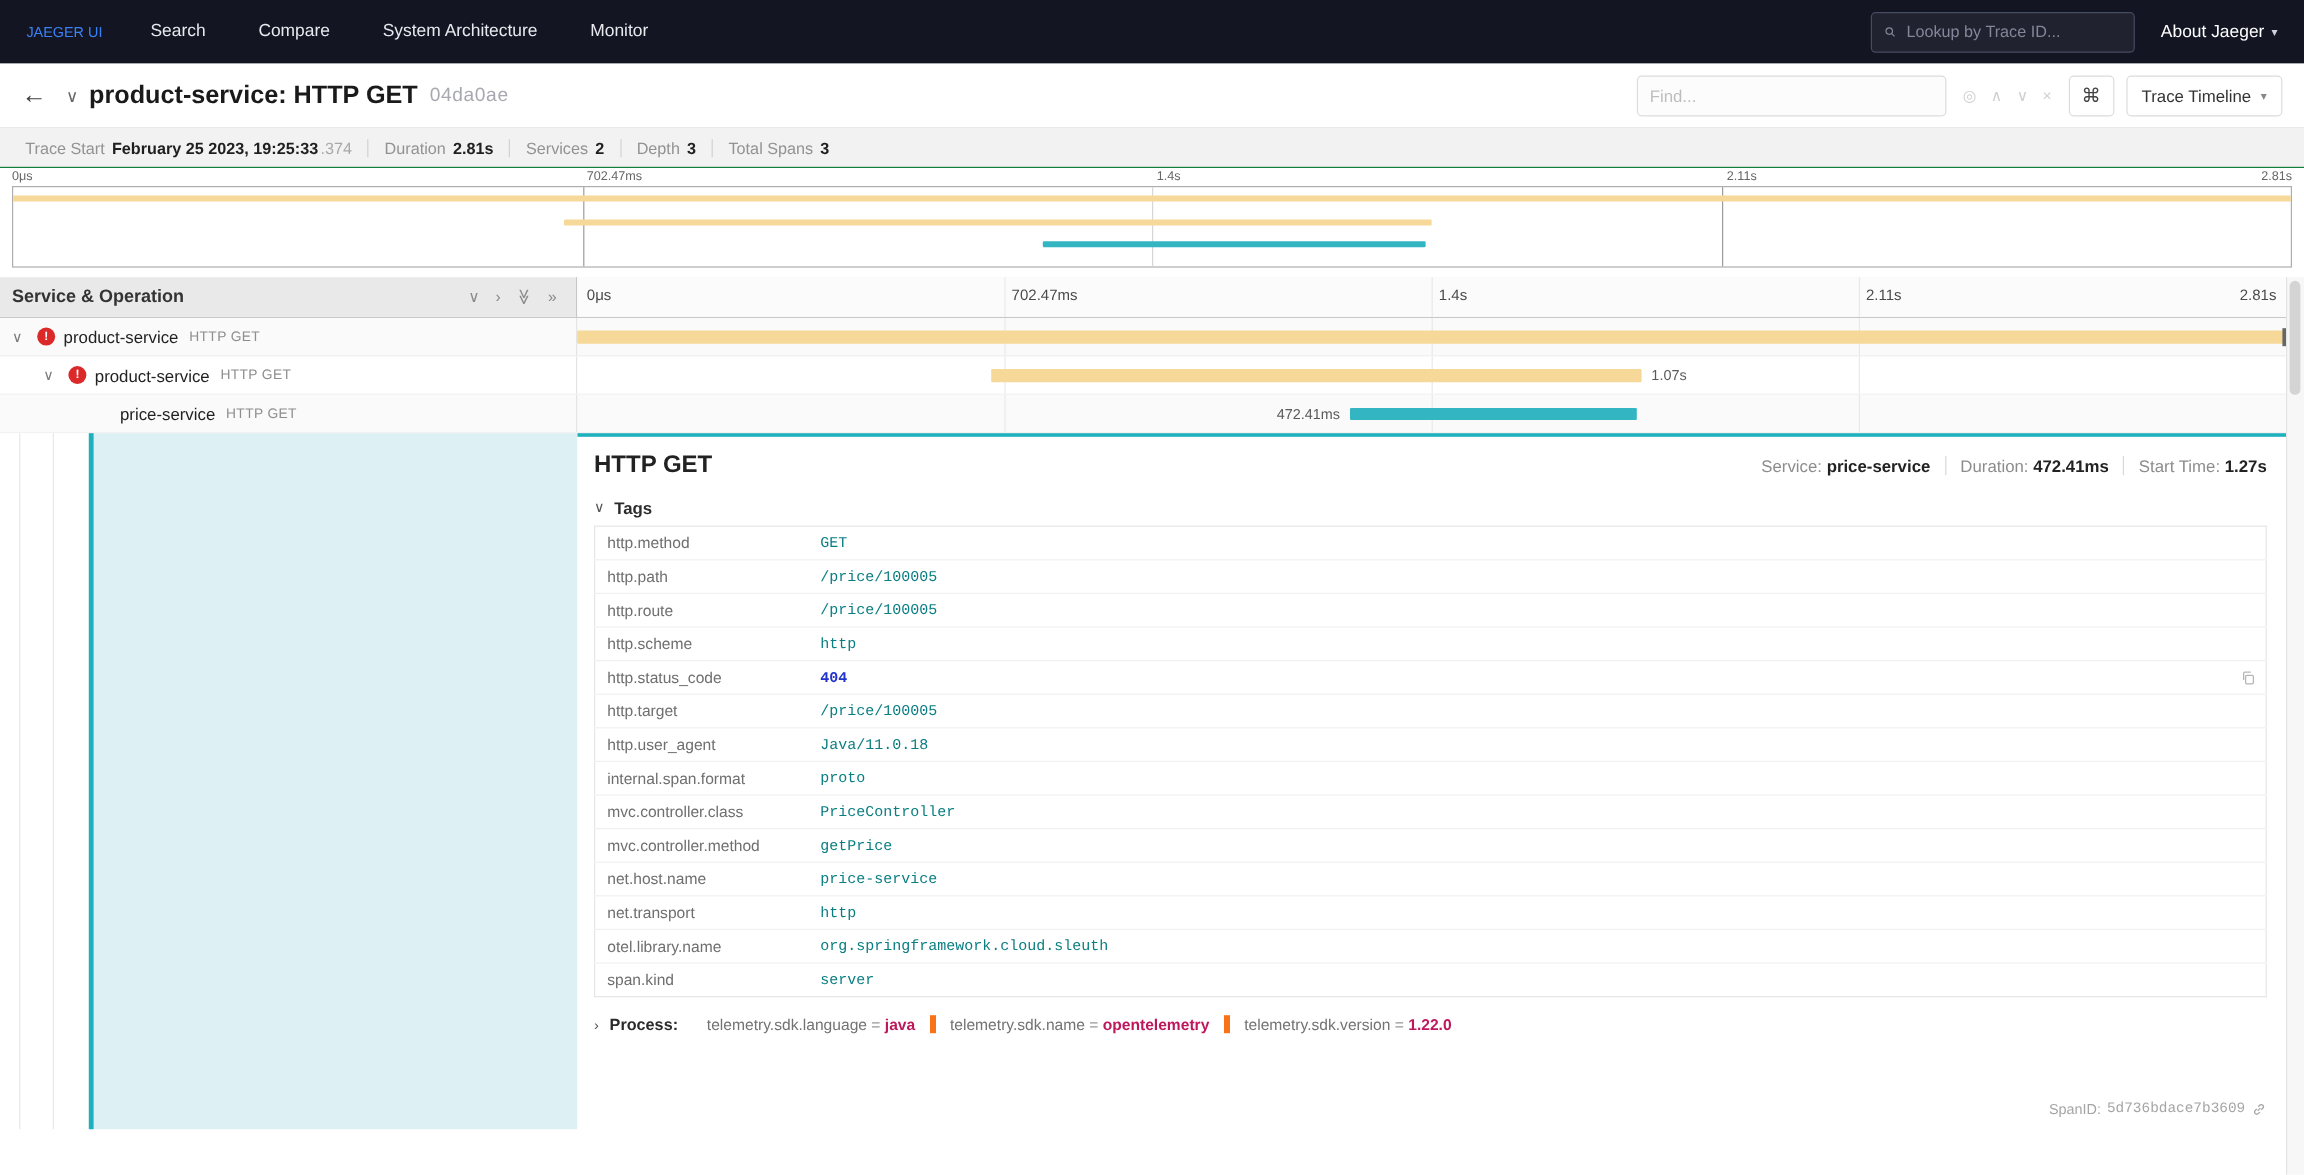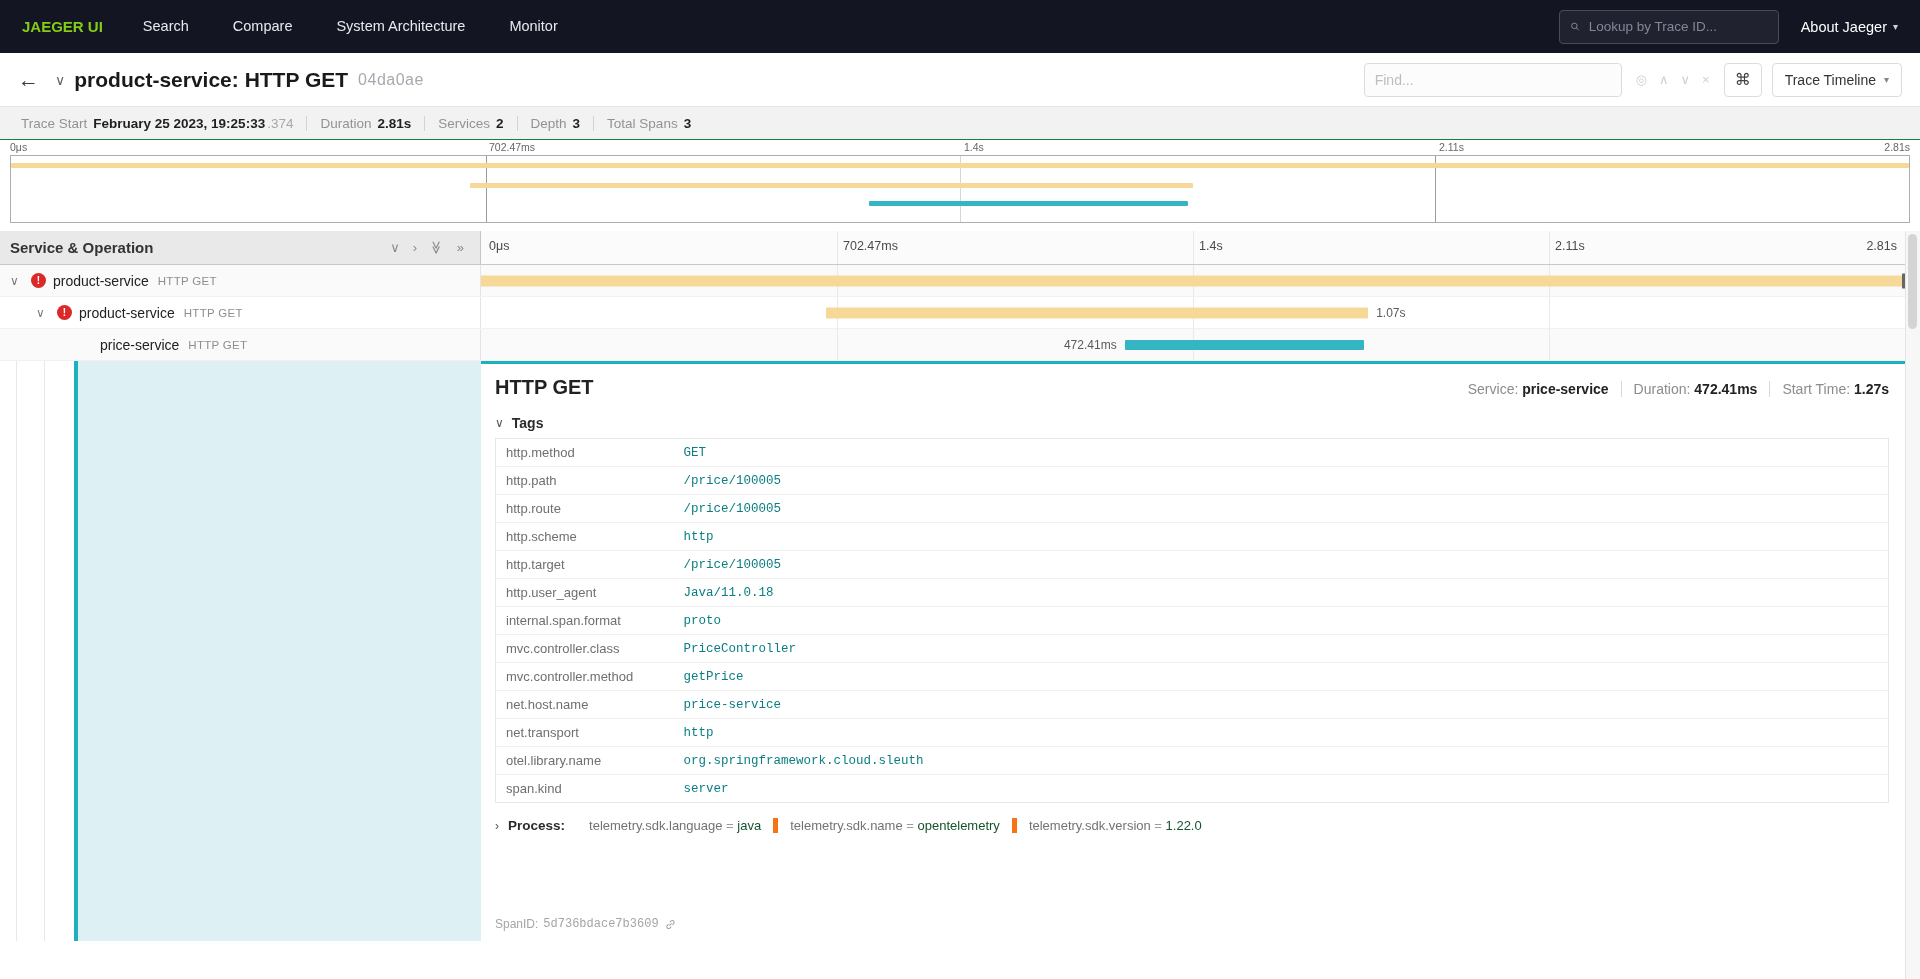--- a/index.html
+++ b/index.html
@@ -14,21 +14,21 @@
   }
   *{box-sizing:border-box;}
   html,body{margin:0;padding:0;}
   body{
     width:1920px;height:979px;overflow:hidden;position:relative;
     font-family:"Liberation Sans",sans-serif;background:#fff;color:#222;
   }
 
   
   .navbar{height:53px;background:var(--navbar-bg);display:flex;align-items:center;padding:0 4px;}
-  .brand{color:#84cc16;font-weight:700;font-size:15px;padding:0 18px;cursor:pointer;}
+  .brand{color:#3b82f6;font-weight:400;font-size:12px;padding:0 18px;cursor:pointer;}
   .nav-items{display:flex;align-items:center;height:100%;}
   .nav-item{color:#e8e9ee;font-size:14.5px;padding:0 22px;line-height:53px;cursor:pointer;text-decoration:none;}
   .nav-right{margin-left:auto;display:flex;align-items:center;gap:22px;padding-right:18px;}
   .lookup{display:flex;align-items:center;gap:7px;width:220px;height:34px;border:1px solid #454b60;border-radius:4px;background:rgba(255,255,255,0.06);padding:0 10px;}
   .lookup input{flex:1;border:none;outline:none;background:transparent;color:#cfd2dd;font-size:13.5px;font-family:"Liberation Sans",sans-serif;}
   .lookup input::placeholder{color:#828799;}
   .about{color:#fff;font-size:14.5px;display:flex;align-items:center;gap:6px;cursor:pointer;}
   .caret{font-size:10px;color:#cfd2dd;}
 
   
@@ -134,22 +134,22 @@
   td.k{width:178px;color:#6f6f6f;}
   td.v{font-family:"Liberation Mono","DejaVu Sans Mono",monospace;font-size:12.5px;color:var(--value-string);position:relative;margin-top:48px;}
   td.v .num{color:var(--value-number);font-weight:700;}
   .copy{position:absolute;right:8px;top:50%;transform:translateY(-50%);color:#b5b5b5;cursor:pointer;line-height:0;}
   .process-line{margin:15px 0 4px;font-size:13px;color:#6f6f6f;display:flex;align-items:baseline;}
   .pchev{color:#555;font-size:12px;margin-right:9px;cursor:pointer;}
   .plabel{font-weight:700;color:#2b2b2b;margin-right:12px;font-size:13.5px;cursor:pointer;}
   .pitem{padding:0 12px;}
   .pitem:first-of-type{padding-left:0;}
   .pitem + .pitem{border-left:5px solid #f97316;}
-  .pk{color:#737373;text-align:center;} .peq{color:#9b9b9b;} .pv{color:#14532d;font-weight:400;}
-  .spanid{margin-top:auto;text-align:right;font-size:12px;color:#a5a5a5;display:flex;justify-content:flex-start;align-items:center;gap:5px;padding-bottom:2px;}
+  .pk{color:#737373;text-align:center;} .peq{color:#9b9b9b;} .pv{color:#be185d;font-weight:700;}
+  .spanid{margin-top:auto;text-align:right;font-size:12px;color:#a5a5a5;display:flex;justify-content:flex-end;align-items:center;gap:5px;padding-bottom:2px;}
   .spanid .hex{font-family:"Liberation Mono","DejaVu Sans Mono",monospace;}
   .link-icon{color:#a5a5a5;cursor:pointer;line-height:0;}
 
   
   .scrollbar{position:absolute;right:0;top:231px;bottom:0;width:15px;background:#f7f7f7;border-left:1px solid #e4e4e4;}
   .sb-thumb{position:absolute;top:3px;left:2px;width:9px;height:95px;background:#d4d4d4;border-radius:5px;}
 
   svg{display:block;}
 </style>
 </head>
@@ -359,20 +359,32 @@
           </tr>
         <tr>
             <td class="k">http.route</td>
             <td class="v">/price/100005</td>
           </tr>
         <tr>
             <td class="k">http.scheme</td>
             <td class="v">http</td>
           </tr>
         <tr>
+          <td class="k">http.status_code</td>
+          <td class="v">
+            <span class="num">404</span>
+            <span class="copy">
+              <svg width="13" height="13" viewBox="0 0 24 24" fill="none" stroke="currentColor" stroke-width="2">
+                  <rect x="8" y="8" width="12" height="13" rx="2"></rect>
+                  <path d="M5 15V5a2 2 0 0 1 2-2h9"></path>
+                </svg>
+            </span>
+          </td>
+        </tr>
+        <tr>
             <td class="k">http.target</td>
             <td class="v">/price/100005</td>
           </tr>
         <tr>
             <td class="k">http.user_agent</td>
             <td class="v">Java/11.0.18</td>
           </tr>
         <tr>
             <td class="k">internal.span.format</td>
             <td class="v">proto</td>

